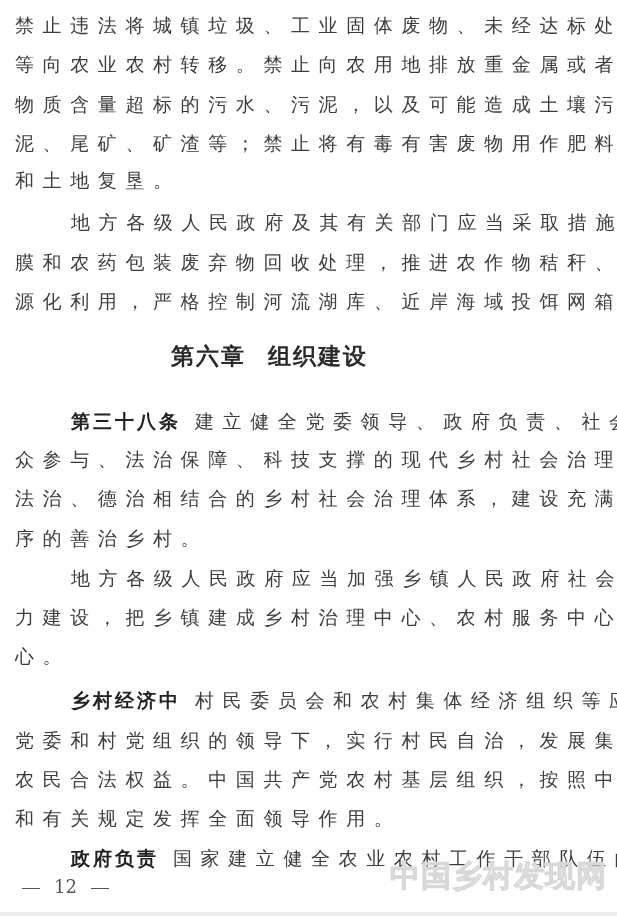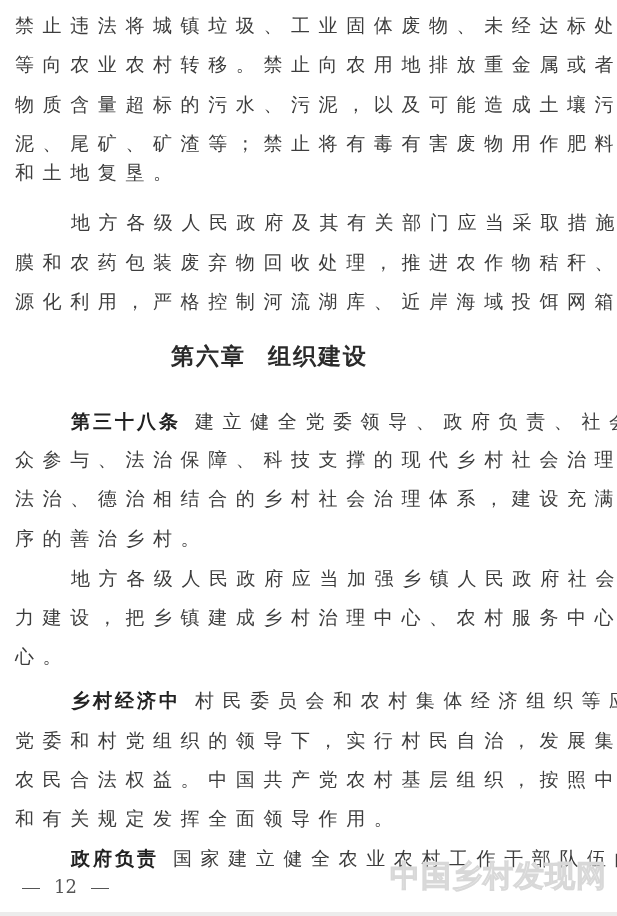--- a/index.html
+++ b/index.html
@@ -28,21 +28,21 @@
 </style>
 </head>
 <body>
 
 <div>
 
   <div class="line" style="top:5px">禁止违法将城镇垃圾、工业固体废物、未经达标处理的城镇污水</div>
   <div class="line" style="top:44px">等向农业农村转移。禁止向农用地排放重金属或者其他有毒有害</div>
   <div class="line" style="top:84px">物质含量超标的污水、污泥，以及可能造成土壤污染的清淤底</div>
   <div class="line" style="top:123px">泥、尾矿、矿渣等；禁止将有毒有害废物用作肥料或者用于造田</div>
-  <div class="line" style="top:152px">和土地复垦。</div>
+  <div class="line" style="top:160px">和土地复垦。</div>
 
   <div class="line indent" style="top:202px">地方各级人民政府及其有关部门应当采取措施，推进废旧农</div>
   <div class="line" style="top:242px">膜和农药包装废弃物回收处理，推进农作物秸秆、畜禽粪污的资</div>
   <div class="line" style="top:281px">源化利用，严格控制河流湖库、近岸海域投饵网箱养殖。</div>
 
   <div class="chapter">
     <span>第六章</span><span class="sp"></span><span>组织建设</span>
   </div>
 
   <div class="line indent" style="top:401px">

